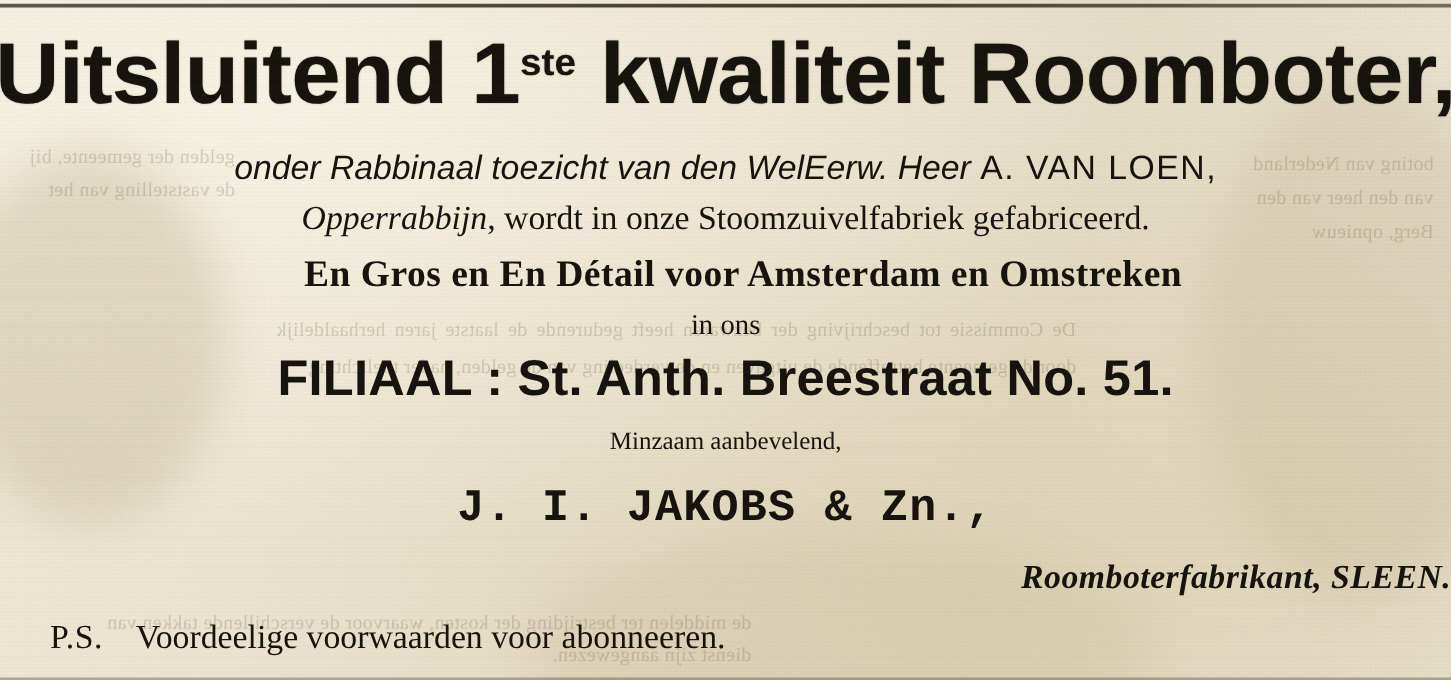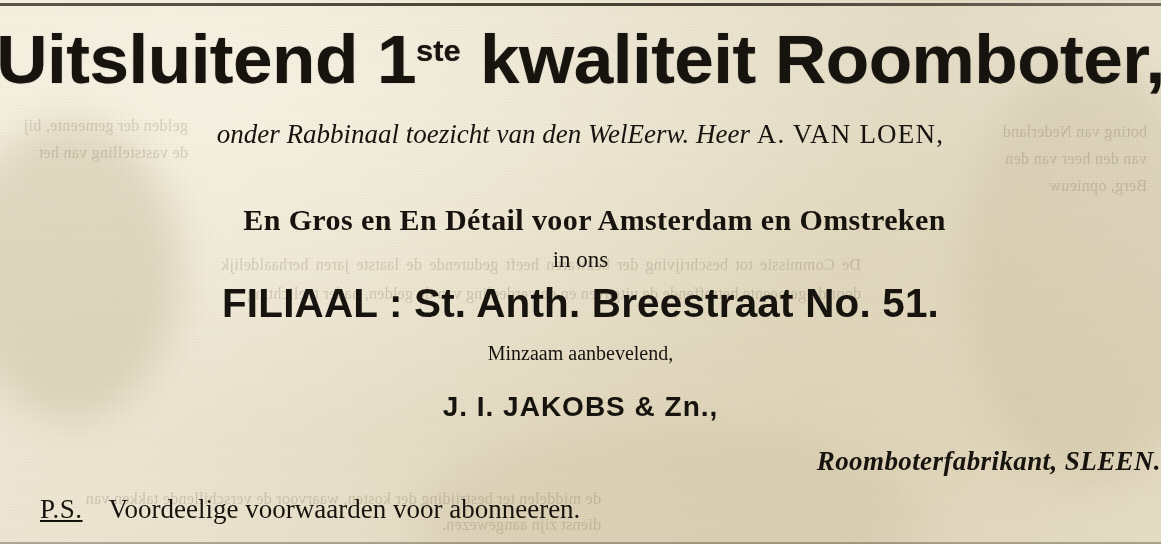--- a/index.html
+++ b/index.html
@@ -93,21 +93,21 @@
   }
   .headline .sup {
     font-size: 30px;
     vertical-align: 22px;
     letter-spacing: 0;
   }
 
   .line-sub1 {
     position: absolute;
     left: 10px; right: 10px; top: 118px;
-    font-family: Liberation Serif, serif;
+    font-family: Liberation Sans, sans-serif;
     font-style: italic;
     font-size: 27px;
     line-height: 32px;
     white-space: nowrap;
   }
   .line-sub1 .roman {
     font-style: normal;
     letter-spacing: 1.2px;
   }
   .line-sub2 {
@@ -155,23 +155,23 @@
   .line-minzaam {
     position: absolute;
     left: 0; right: 0; top: 338px;
     font-size: 20px;
     line-height: 30px;
   }
 
   .line-firm {
     position: absolute;
     left: 0; right: 0; top: 382px;
-    font-family: Liberation Sans, sans-serif;
-    font-weight: bold;
-    font-size: 28px;
+    font-family: Liberation Mono, monospace;
+    font-weight: bold;
+    font-size: 36px;
     line-height: 50px;
     letter-spacing: 1px;
     white-space: nowrap;
   }
 
   .line-fabrikant {
     position: absolute;
     left: 0; right: 0; top: 440px;
     font-family: "Liberation Serif", serif;
     font-weight: bold;
@@ -184,21 +184,21 @@
   }
 
   .line-ps {
     position: absolute;
     left: 40px; right: 10px; top: 492px;
     text-align: left;
     font-size: 27px;
     line-height: 34px;
     white-space: nowrap;
   }
-  .line-ps .ps-tag { letter-spacing: 0.5px; text-decoration: underline; }
+  .line-ps .ps-tag { letter-spacing: 0.5px; }
   .line-ps .ps-text { margin-left: 26px; }
 
   .rule-bottom {
     position: absolute;
     left: 0; right: 0; bottom: 0;
     height: 2px;
     background: rgba(60,50,34,0.35);
   }
 </style>
 </head>
@@ -218,20 +218,21 @@
   </div>
 
   <div class="ad">
 
     <div class="rule-top"></div>
 
     <div class="headline"><span>Uitsluitend </span><span>1</span><span class="sup">ste</span><span> kwaliteit Roomboter,</span></div>
 
     <div class="line-sub1"><span>onder Rabbinaal toezicht van den WelEerw. Heer </span><span class="roman">A. VAN LOEN,</span></div>
 
+    <div class="line-sub2"><span class="ital">Opperrabbijn</span><span>, wordt in onze Stoomzuivelfabriek gefabriceerd.</span></div>
 
     <div class="line-gros">En Gros en En Détail voor Amsterdam en Omstreken</div>
 
     <div class="line-inons">in ons</div>
 
     <div class="line-filiaal">FILIAAL : St. Anth. Breestraat No. 51.</div>
 
     <div class="line-minzaam">Minzaam aanbevelend,</div>
 
     <div class="line-firm">J. I. JAKOBS &amp; Zn.,</div>

